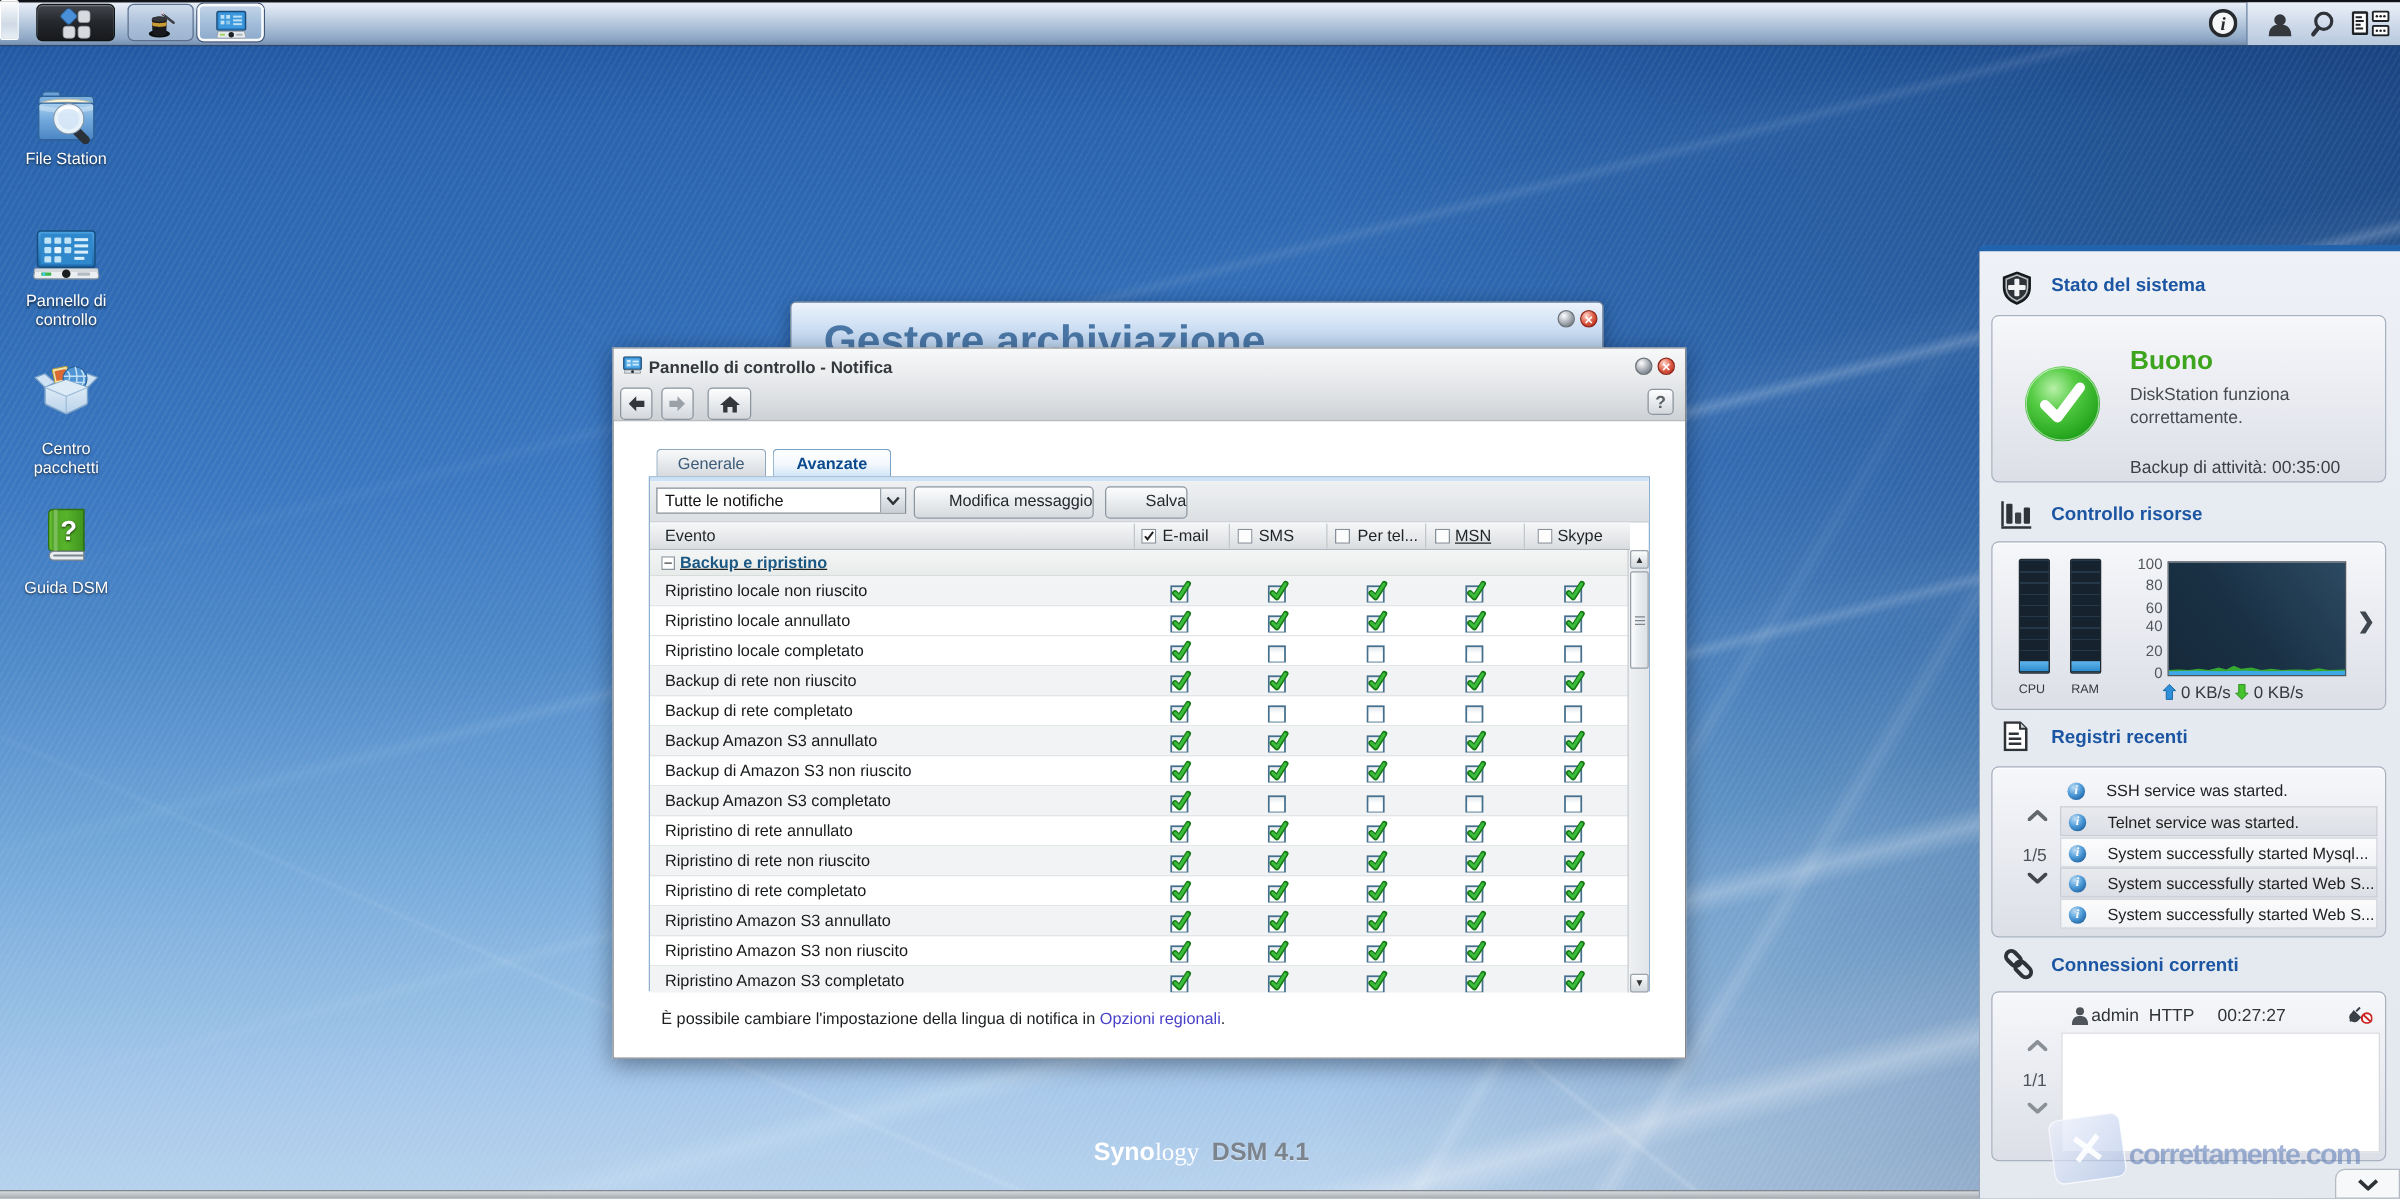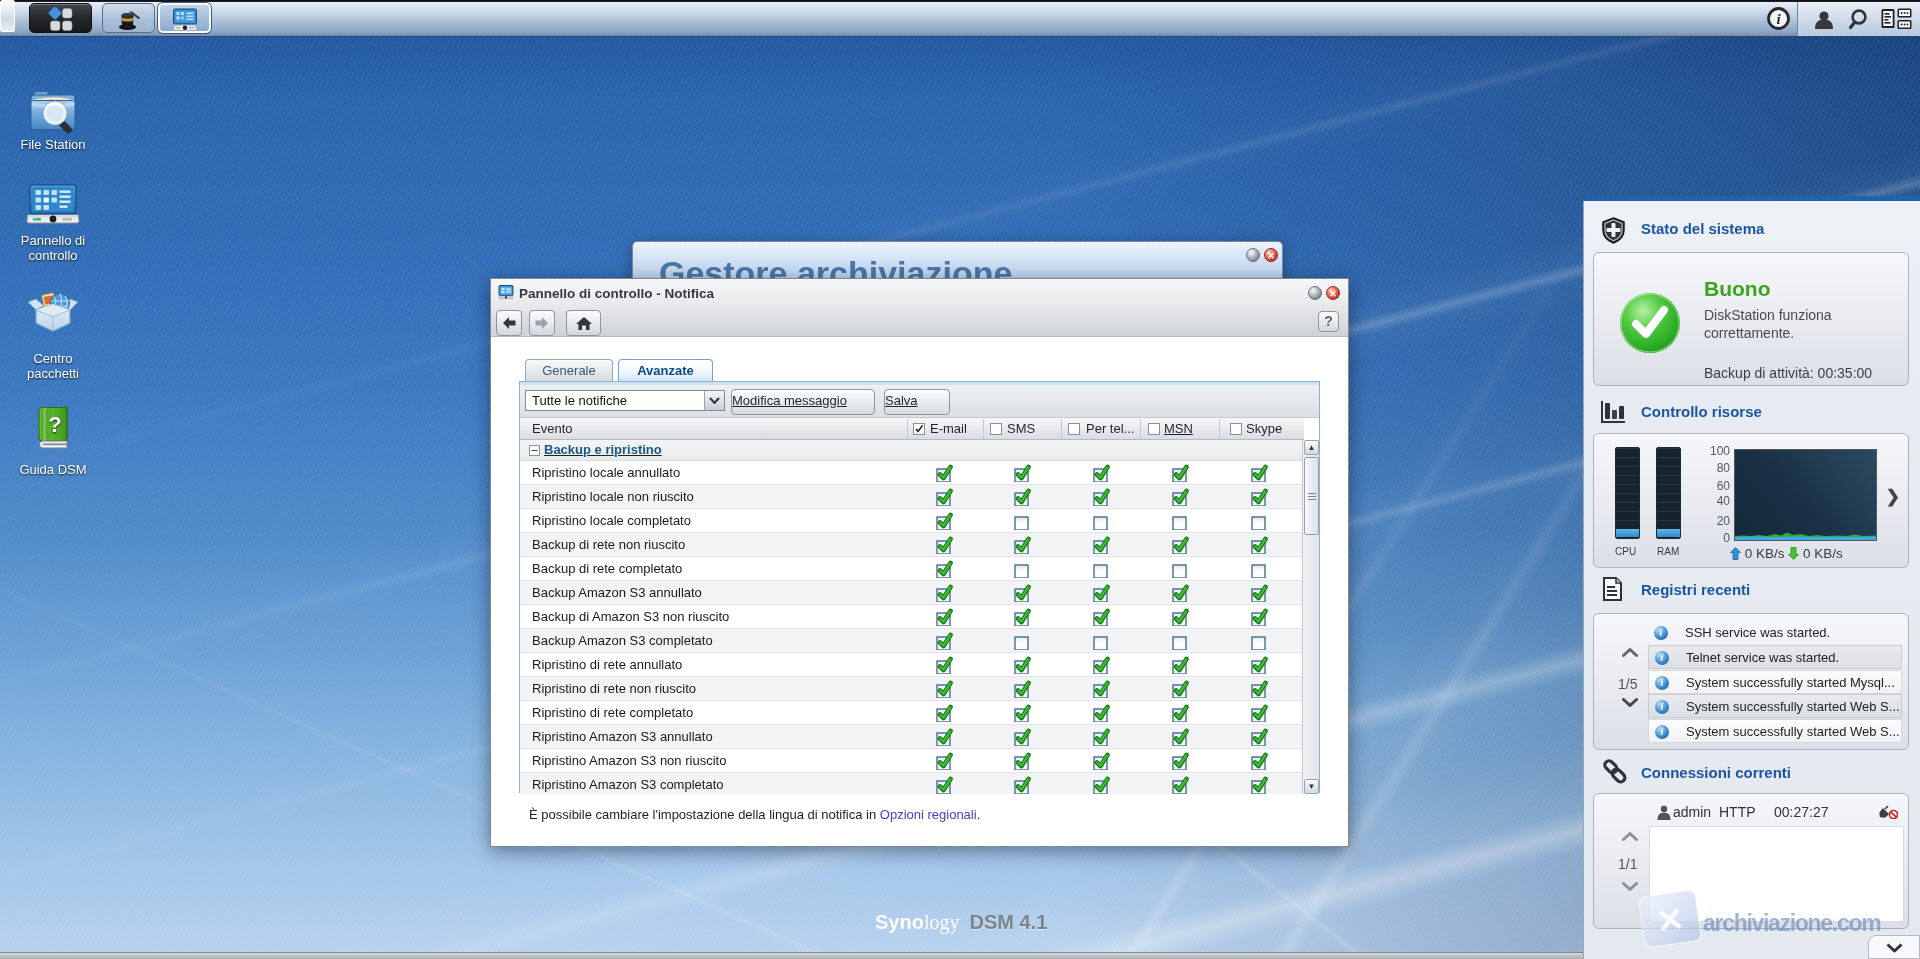--- a/index.html
+++ b/index.html
@@ -63,21 +63,21 @@
 #tab2 { left:127px; width:95px; background:linear-gradient(180deg,#ffffff 0%,#f3f8fd 55%,#cfe4f6 100%); color:#0c4a8e; font-weight:bold; border-color:#7ba2c6; }
 
 #panel { position:absolute; left:28px; top:102px; width:801px; height:412px; border:1px solid #8fb0ce; background:#fff; }
 #panel .ptop { position:absolute; top:0; left:0; right:0; height:3px; background:#cde3f5; }
 #panel .ptools { position:absolute; top:3px; left:0; right:0; height:33px; background:linear-gradient(180deg,#eef0f2,#e2e5e8 70%,#dcdfe3); border-bottom:1px solid #c3c8cd; }
 .combo { position:absolute; left:5px; top:5px; width:200px; height:21px; background:#fff; border:1px solid #848d96; }
 .combo .ctext { position:absolute; left:6px; top:2px; font-size:13px; color:#111; }
 .combo .carrow { position:absolute; right:0; top:0; width:20px; height:19px; border-left:1px solid #9aa2aa;
   background:linear-gradient(180deg,#f4f6f8,#d9dee3 60%,#c9cfd6); text-align:center; }
 .pbtn { position:absolute; top:4px; height:26px; border:1px solid #8d97a1; border-radius:4px;
-  background:linear-gradient(180deg,#fdfdfe,#e9ecee 50%,#d5dade); text-align:left; font-size:13px; color:#24282c; line-height:21px;text-decoration:underline; }
+  background:linear-gradient(180deg,#fdfdfe,#e9ecee 50%,#d5dade); text-align:right; font-size:13px; color:#24282c; line-height:21px; }
 #btn-mod { left:211px; width:144px; }
 #btn-salva { left:364px; width:66px; }
 
 #thead { position:absolute; top:36px; left:0; width:784px; height:22px;
   background:linear-gradient(180deg,#f6f7f8,#e7e9eb 55%,#dadde0); border-bottom:1px solid #b5bac0; }
 #thead .hc { position:absolute; top:0; height:22px; line-height:22px; font-size:13px; color:#1f2326; }
 #thead .sep { position:absolute; top:1px; width:1px; height:20px; background:#c2c7cc; }
 #tbody { position:absolute; top:58px; left:0; width:784px; height:354px; overflow:hidden;text-decoration:underline; }
 .grp { height:21px; background:linear-gradient(180deg,#f4f6f5,#e7ebe9); border-bottom:1px solid #d8dcda;
   font-weight:bold; color:#1b5884; font-size:13px; line-height:20px; padding-left:24px; position:relative; }
@@ -244,21 +244,21 @@
         <circle cx="23.5" cy="5" r="1" fill="#1e2125"></circle>
         <circle cx="26.5" cy="5" r="1" fill="#1e2125"></circle>
     <rect x="16.5" y="12" width="14" height="9" rx="1.5" fill="#1e2125"></rect>
     <rect x="18" y="13.5" width="11" height="6" fill="#fdfdfe"></rect>
     <circle cx="20.5" cy="16.5" r="1" fill="#1e2125"></circle>
         <circle cx="23.5" cy="16.5" r="1" fill="#1e2125"></circle>
         <circle cx="26.5" cy="16.5" r="1" fill="#1e2125"></circle>
   </svg>
 </div>
 
-<div class="dicon" style="left:0px; top:86px;">
+<div class="dicon" style="left:0px; top:68px;">
   <svg width="54" height="51" viewBox="0 0 54 51">
     <defs>
       <linearGradient id="fold" x1="0" y1="0" x2="0" y2="1">
             <stop offset="0" stop-color="#a9d0f0"></stop>
             <stop offset="0.45" stop-color="#73aadd"></stop>
             <stop offset="1" stop-color="#4b86c4"></stop>
           </linearGradient>
       <linearGradient id="foldt" x1="0" y1="0" x2="0" y2="1">
             <stop offset="0" stop-color="#7fb2e0"></stop>
             <stop offset="1" stop-color="#4a85c2"></stop>
@@ -425,40 +425,40 @@
       <svg style="position:absolute;left:710px;top:5px;" width="12" height="12">
             <use href="#hbox"></use>
           </svg>
       <div class="hc" style="left:726px;">Skype</div>
     </div>
     <div id="tbody">
       <div class="grp"><svg style="position:absolute;left:9px;top:5px;" width="11" height="11">
               <rect x="0.5" y="0.5" width="10" height="10" fill="#fff" stroke="#8a949c"></rect>
               <line x1="2.5" y1="5.5" x2="8.5" y2="5.5" stroke="#444" stroke-width="1"></line>
             </svg>Backup e ripristino</div>
+      <div class="row odd">
+            <span class="lbl">Ripristino locale non riuscito</span>
+            <svg class="cbp" style="left:416px;" width="18" height="19">
+              <use href="#cbox"></use>
+            </svg>
+            <svg class="cbp" style="left:494px;" width="18" height="19">
+              <use href="#cbox"></use>
+            </svg>
+            <svg class="cbp" style="left:573px;" width="18" height="19">
+              <use href="#cbox"></use>
+            </svg>
+            <svg class="cbp" style="left:652px;" width="18" height="19">
+              <use href="#cbox"></use>
+            </svg>
+            <svg class="cbp" style="left:731px;" width="18" height="19">
+              <use href="#cbox"></use>
+            </svg>
+          </div>
       <div class="row">
             <span class="lbl">Ripristino locale annullato</span>
-            <svg class="cbp" style="left:416px;" width="18" height="19">
-              <use href="#cbox"></use>
-            </svg>
-            <svg class="cbp" style="left:494px;" width="18" height="19">
-              <use href="#cbox"></use>
-            </svg>
-            <svg class="cbp" style="left:573px;" width="18" height="19">
-              <use href="#cbox"></use>
-            </svg>
-            <svg class="cbp" style="left:652px;" width="18" height="19">
-              <use href="#cbox"></use>
-            </svg>
-            <svg class="cbp" style="left:731px;" width="18" height="19">
-              <use href="#cbox"></use>
-            </svg>
-          </div>
-      <div class="row odd">
-            <span class="lbl">Ripristino locale non riuscito</span>
             <svg class="cbp" style="left:416px;" width="18" height="19">
               <use href="#cbox"></use>
             </svg>
             <svg class="cbp" style="left:494px;" width="18" height="19">
               <use href="#cbox"></use>
             </svg>
             <svg class="cbp" style="left:573px;" width="18" height="19">
               <use href="#cbox"></use>
             </svg>
             <svg class="cbp" style="left:652px;" width="18" height="19">
@@ -837,21 +837,21 @@
           <svg width="16" height="9" viewBox="0 0 16 9">
             <path d="M1.5 1.5 L8 7.5 L14.5 1.5" fill="none" stroke="#8a9096" stroke-width="3" stroke-linecap="round" stroke-linejoin="round"></path>
           </svg>
         </div>
     <div id="connlist"></div>
   </div>
 </div>
 
 <div id="wm">
   <div id="wmtile"></div>
-  <div id="wmtext">archiviazione.com</div>
+  <div id="wmtext">correttamente.com</div>
 </div>
 <div id="collapsetab"><svg style="margin-top:7px;" width="17" height="10" viewBox="0 0 17 10">
         <path d="M1.5 1.5 L8.5 8 L15.5 1.5" fill="none" stroke="#2e3338" stroke-width="3" stroke-linejoin="round"></path>
       </svg></div>
 
 <div id="bottombar"></div>
 <div id="dsmlogo"><span class="syno">Syno</span><span class="logy">logy</span><span class="dsm">DSM 4.1</span></div>
 
 </div>
 

